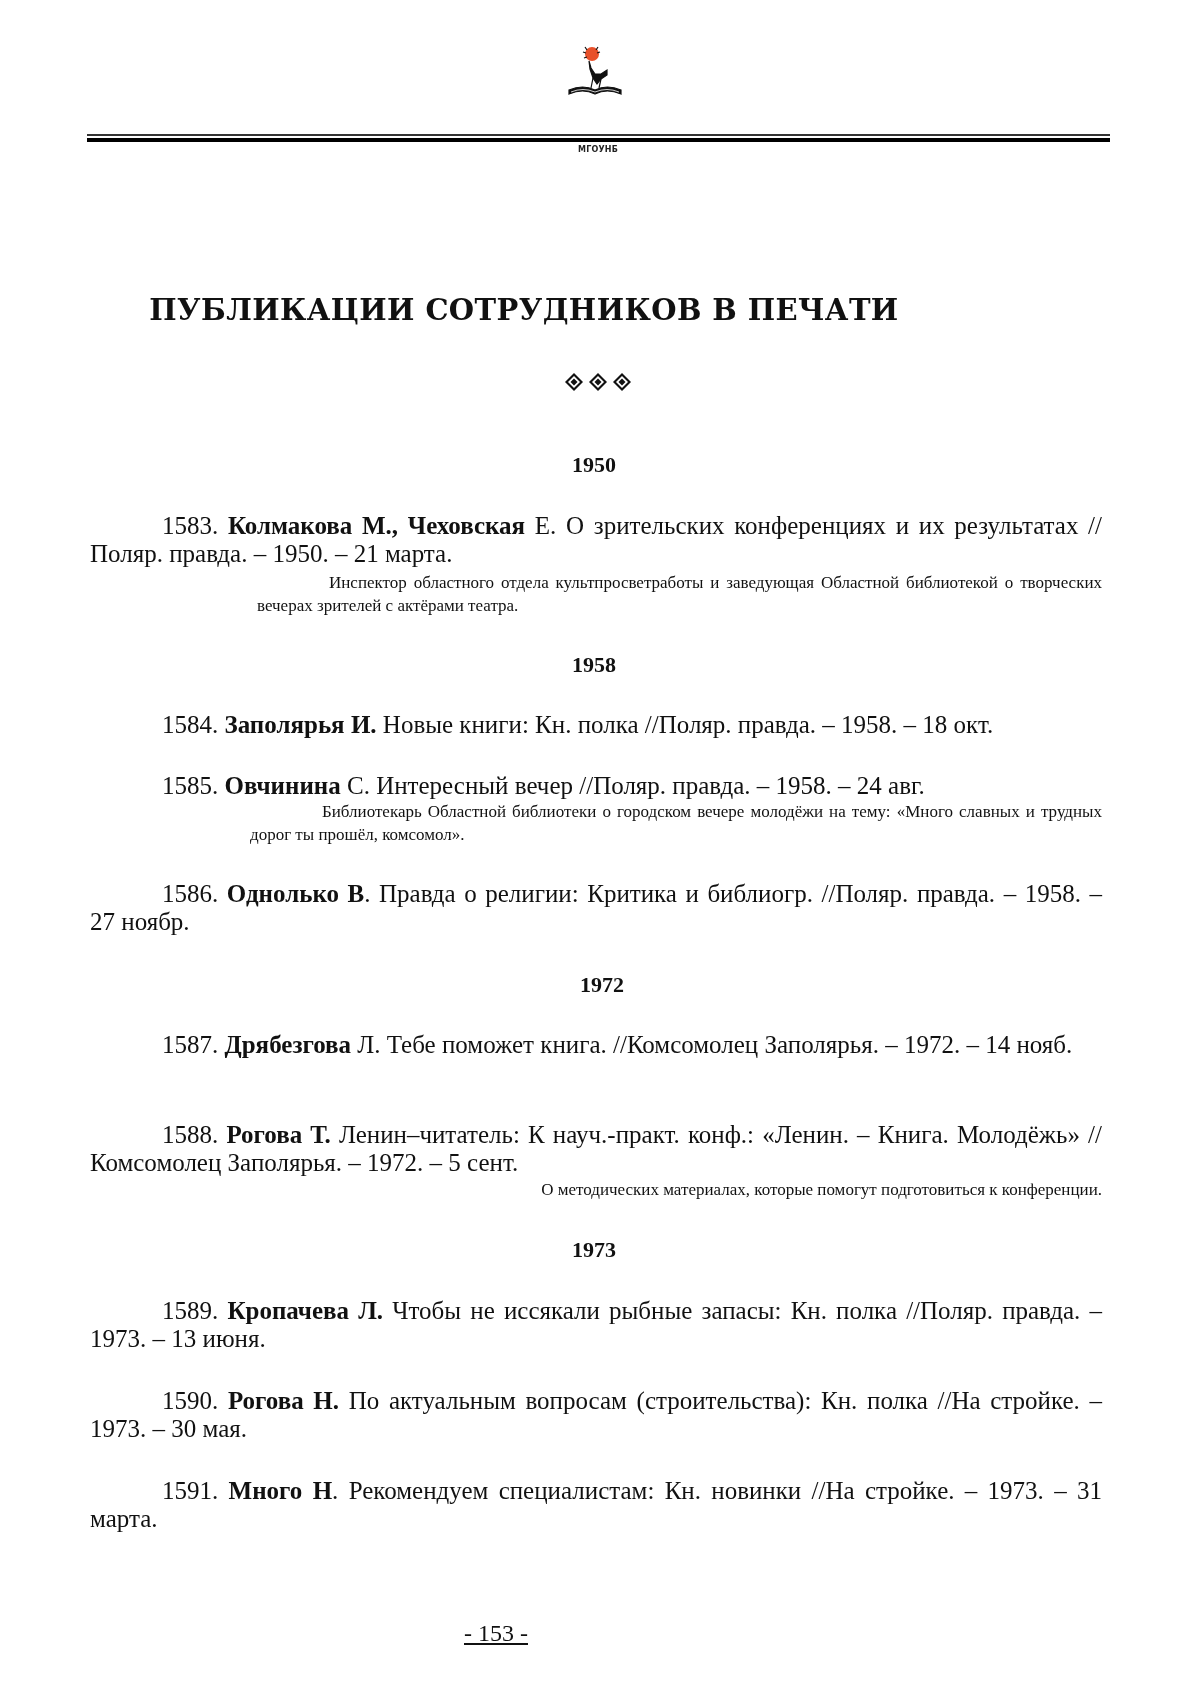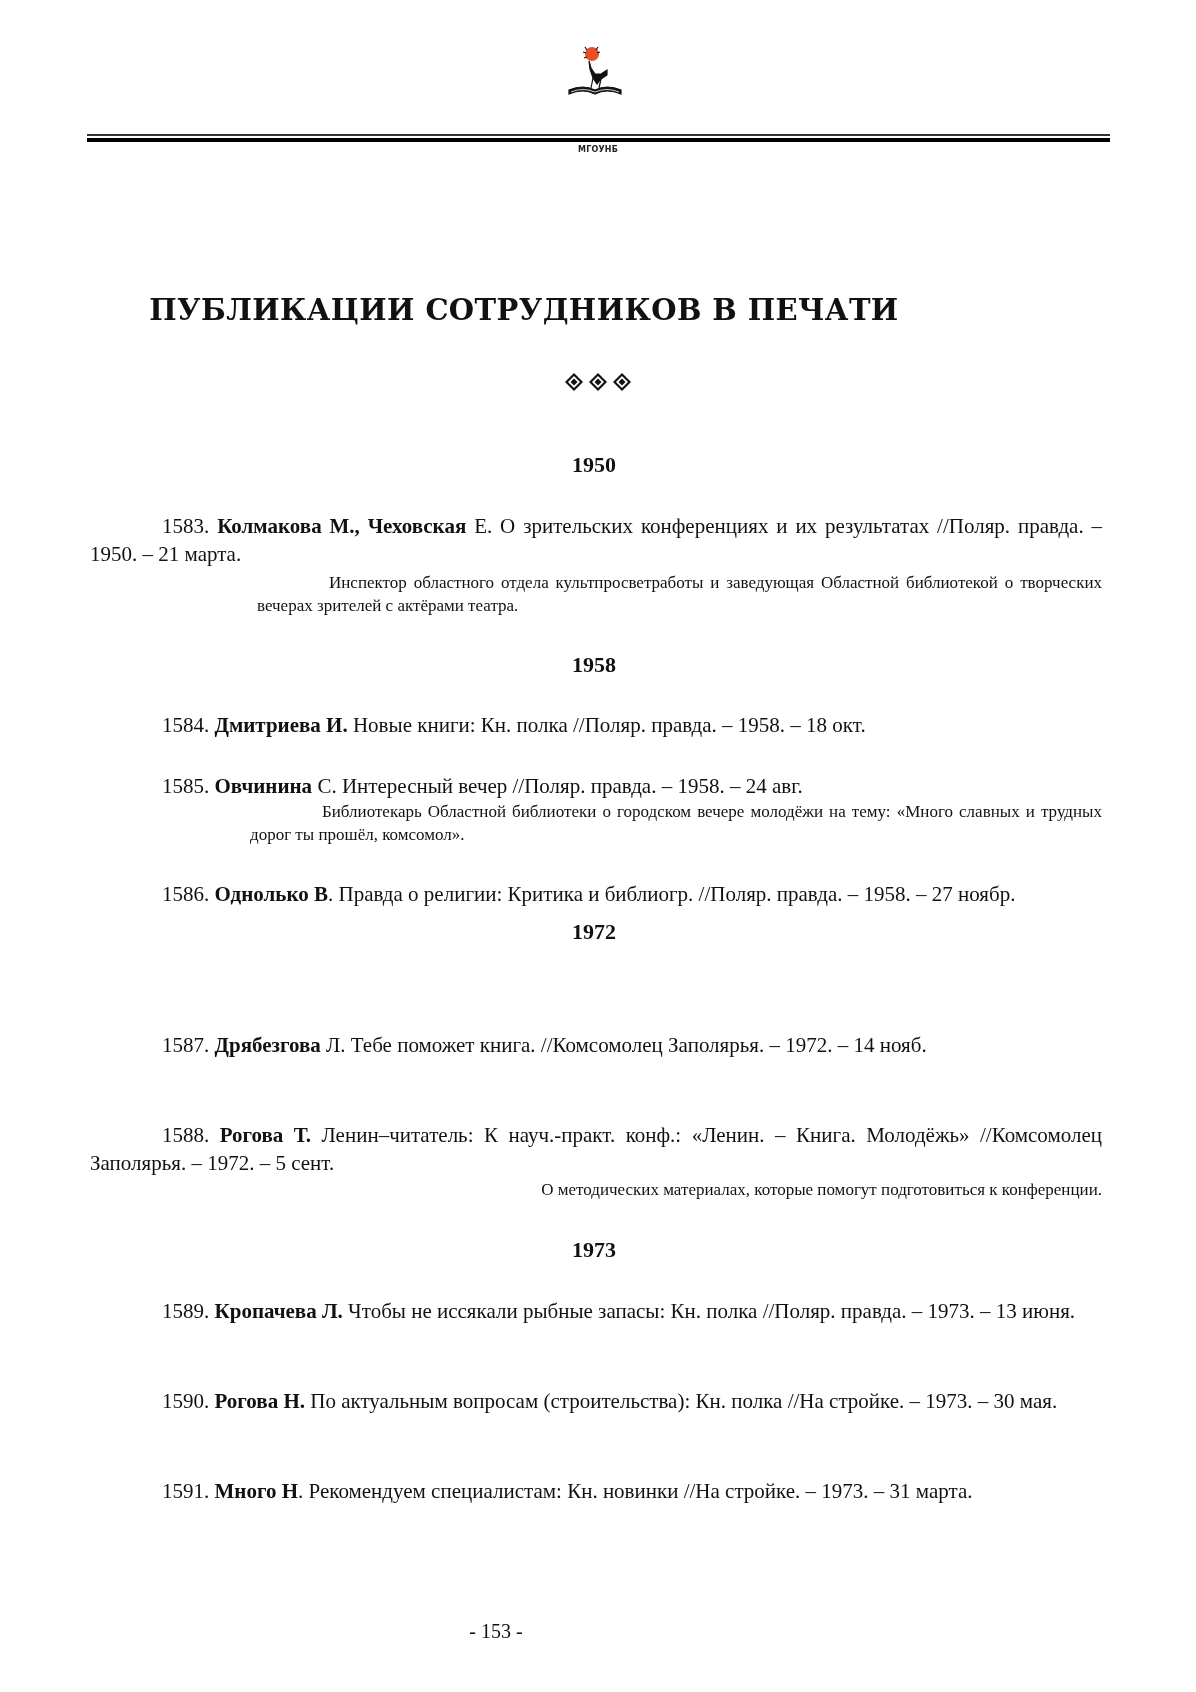--- a/index.html
+++ b/index.html
@@ -17,27 +17,27 @@
 
   
   .title { position:absolute; left:0; width:1048px; top:293px; text-align:center;
            font-family:"DejaVu Serif", serif; font-weight:bold; font-size:29px; letter-spacing:0.4px; color:#111; }
   .ornament { position:absolute; left:564px; top:372px; width:68px; height:20px; }
 
   
   .year { position:absolute; left:0; width:1188px; text-align:center;
           font-family:"Liberation Serif", serif; font-weight:bold; font-size:22px; }
   .entry { position:absolute; left:90px; width:1012px; font-family:"Liberation Serif", serif;
-           font-size:21px; line-height:28px; text-align:justify; text-indent:72px; }
+           font-size:25px; line-height:28px; text-align:justify; text-indent:72px; }
   .entry b { font-weight:bold; }
   .note { position:absolute; font-family:"Liberation Serif", serif; font-size:17px; line-height:23px;
           text-align:justify; text-indent:72px; color:#111; }
   .note.right { text-indent:0; text-align:right; }
   .pagenum { position:absolute; left:0; width:992px; top:1620px; text-align:center;
-             font-family:"Liberation Serif", serif; font-size:20px; }
+             font-family:"Liberation Serif", serif; font-size:24px;text-decoration:underline; }
 </style>
 </head>
 <body>
 
 <div class="page">
 
   <svg class="logo" viewBox="0 0 64 56">
     <circle cx="29" cy="10" r="7" fill="#e8502a"></circle>
     <g stroke="#111" stroke-width="1.2" fill="none">
       <path d="M22 3 L24 6 M20 8 L23 9 M21 14 L24 13 M35 3 L33 6 M37 8 L34 9"></path>
@@ -68,26 +68,26 @@
       <path d="M10 4 L16 10 L10 16 L4 10 Z" fill="#fff"></path>
       <path d="M10 6.5 L13.5 10 L10 13.5 L6.5 10 Z" fill="#111"></path>
     </g>
   </svg>
 
   <div class="year" style="top:452px;">1950</div>
   <div class="entry" style="top:512px;"><span>1583.</span> <b>Колмакова М., Чеховская</b><span> Е.</span><span> О зрительских конференциях и их результатах //Поляр. правда. – 1950. – 21 марта.</span></div>
   <div class="note" style="left:257px; width:845px; top:571px;">Инспектор областного отдела культпросветработы  и заведующая Областной библиотекой о  творческих вечерах зрителей с актёрами театра.</div>
 
   <div class="year" style="top:652px;">1958</div>
-  <div class="entry" style="top:711px;"><span>1584.</span> <b>Дмитриева И.</b><span></span><span> Новые книги: Кн. полка //Поляр. правда. – 1958. – 18 окт.</span></div>
+  <div class="entry" style="top:711px;"><span>1584.</span> <b>Заполярья И.</b><span></span><span> Новые книги: Кн. полка //Поляр. правда. – 1958. – 18 окт.</span></div>
   <div class="entry" style="top:772px;"><span>1585.</span> <b>Овчинина</b><span> С.</span><span> Интересный вечер //Поляр. правда. – 1958. – 24 авг.</span></div>
   <div class="note" style="left:250px; width:852px; top:800px;">Библиотекарь Областной библиотеки о городском вечере молодёжи на тему: «Много славных и трудных дорог ты прошёл, комсомол».</div>
   <div class="entry" style="top:880px;"><span>1586.</span> <b>Однолько В</b><span>.</span><span> Правда о религии: Критика и библиогр. //Поляр. правда. – 1958. – 27 ноябр.</span></div>
 
-  <div class="year" style="top:919px;">1972</div>
+  <div class="year" style="top:972px;margin-left:8px;">1972</div>
   <div class="entry" style="top:1031px;"><span>1587.</span> <b>Дрябезгова</b><span> Л.</span><span> Тебе поможет книга. //Комсомолец Заполярья. – 1972. – 14 нояб.</span></div>
   <div class="entry" style="top:1121px;"><span>1588.</span> <b>Рогова Т.</b><span></span><span> Ленин–читатель: К науч.-практ. конф.: «Ленин. – Книга. Молодёжь» //Комсомолец Заполярья. – 1972. – 5 сент.</span></div>
   <div class="note right" style="left:250px; width:852px; top:1178px;">О методических материалах, которые помогут подготовиться к конференции.</div>
 
   <div class="year" style="top:1237px;">1973</div>
   <div class="entry" style="top:1297px;"><span>1589.</span> <b>Кропачева Л.</b><span></span><span> Чтобы не иссякали рыбные запасы: Кн. полка //Поляр. правда. – 1973. – 13 июня.</span></div>
   <div class="entry" style="top:1387px;"><span>1590.</span> <b>Рогова Н.</b><span></span><span> По актуальным вопросам (строительства): Кн. полка //На стройке. – 1973. – 30 мая.</span></div>
   <div class="entry" style="top:1477px;"><span>1591.</span> <b>Много Н</b><span>.</span><span> Рекомендуем специалистам: Кн. новинки //На стройке. – 1973. – 31 марта.</span></div>
 
   <div class="pagenum">- 153 -</div>

